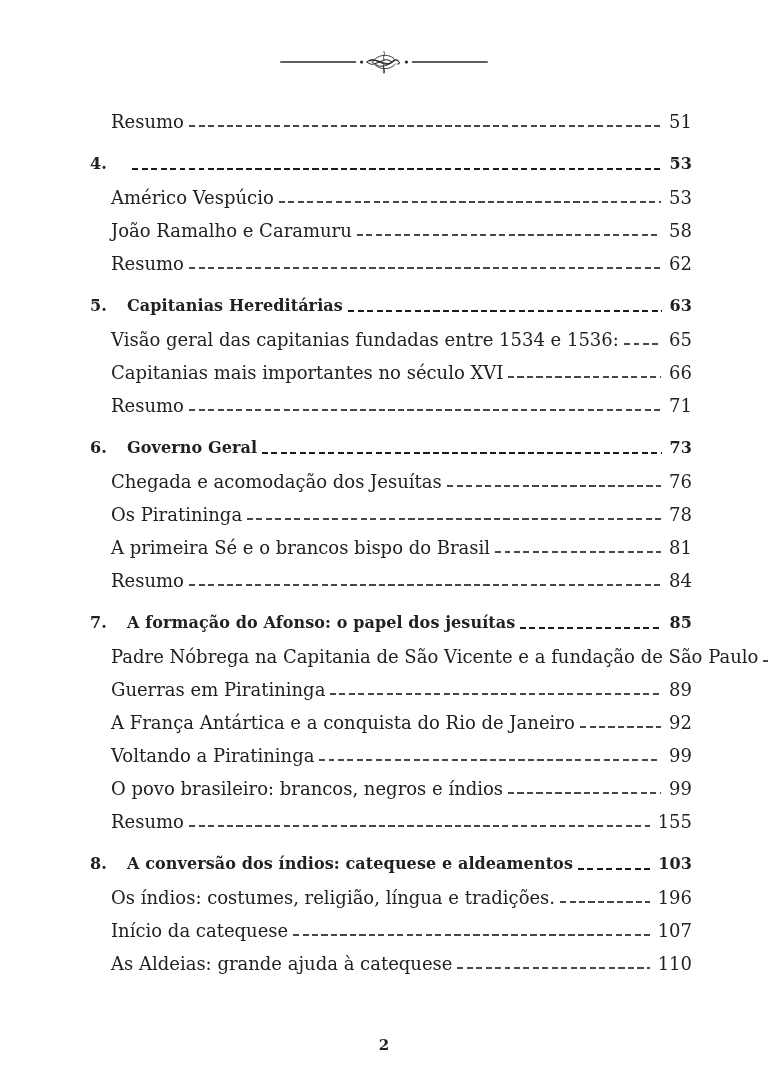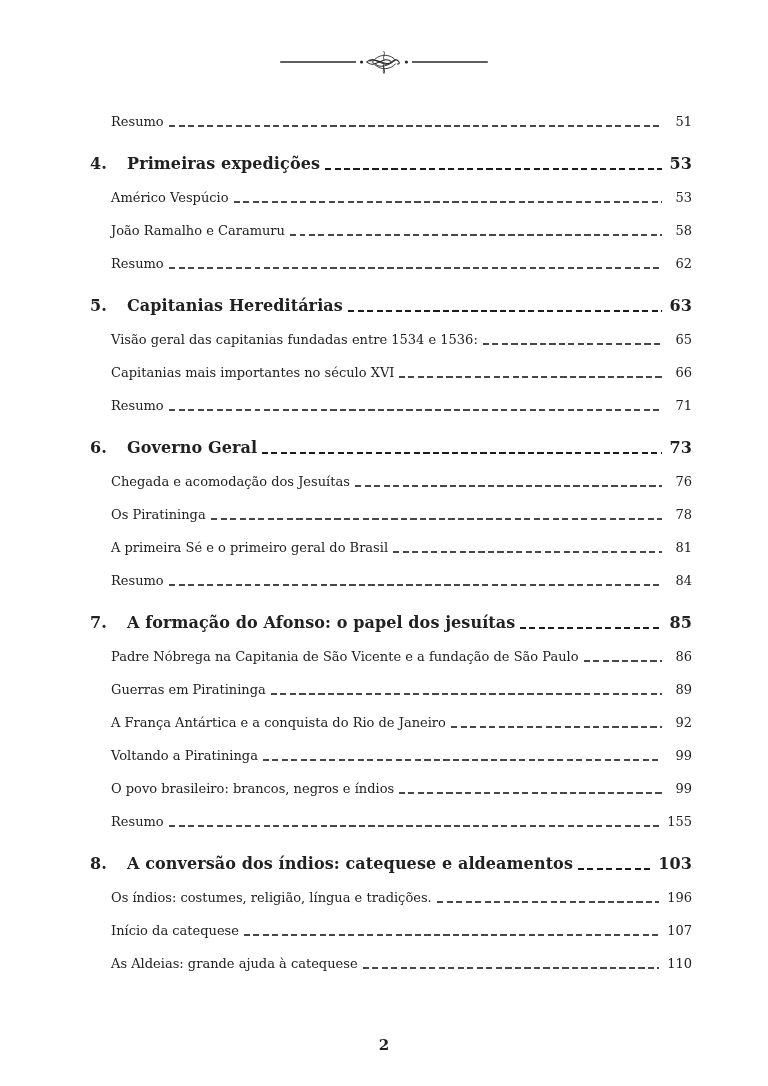--- a/index.html
+++ b/index.html
@@ -20,21 +20,21 @@
     padding: 0 76px 0 90px;
     margin-top: 32px;
   }
   .row {
     display: flex;
     align-items: flex-end;
   }
   .row.sub {
     margin-top: 14px;
     padding-left: 21px;
-    font-size: 13px;
+    font-size: 18px;
     line-height: 19px;
   }
   .row.chapter {
     margin-top: 22px;
     font-weight: bold;
     font-size: 16px;
     line-height: 21px;
     letter-spacing: 0.1px;
   }
   .row:first-child { margin-top: 0; }
@@ -96,21 +96,20 @@
   </div>
 
   <div class="toc">
       <div class="row sub">
         <span class="label">Resumo</span>
         <span class="leader"></span>
         <span class="pagenum">51</span>
       </div>
       <div class="row chapter">
         <span class="num">4.</span>
-        <span class="label">Primeiras expedições</span>
         <span class="leader"></span>
         <span class="pagenum">53</span>
       </div>
       <div class="row sub">
         <span class="label">Américo Vespúcio</span>
         <span class="leader"></span>
         <span class="pagenum">53</span>
       </div>
       <div class="row sub">
         <span class="label">João Ramalho e Caramuru</span>
@@ -153,21 +152,21 @@
         <span class="label">Chegada e acomodação dos Jesuítas</span>
         <span class="leader"></span>
         <span class="pagenum">76</span>
       </div>
       <div class="row sub">
         <span class="label">Os Piratininga</span>
         <span class="leader"></span>
         <span class="pagenum">78</span>
       </div>
       <div class="row sub">
-        <span class="label">A primeira Sé e o primeiro geral do Brasil</span>
+        <span class="label">A primeira Sé e o brancos bispo do Brasil</span>
         <span class="leader"></span>
         <span class="pagenum">81</span>
       </div>
       <div class="row sub">
         <span class="label">Resumo</span>
         <span class="leader"></span>
         <span class="pagenum">84</span>
       </div>
       <div class="row chapter">
         <span class="num">7.</span>

